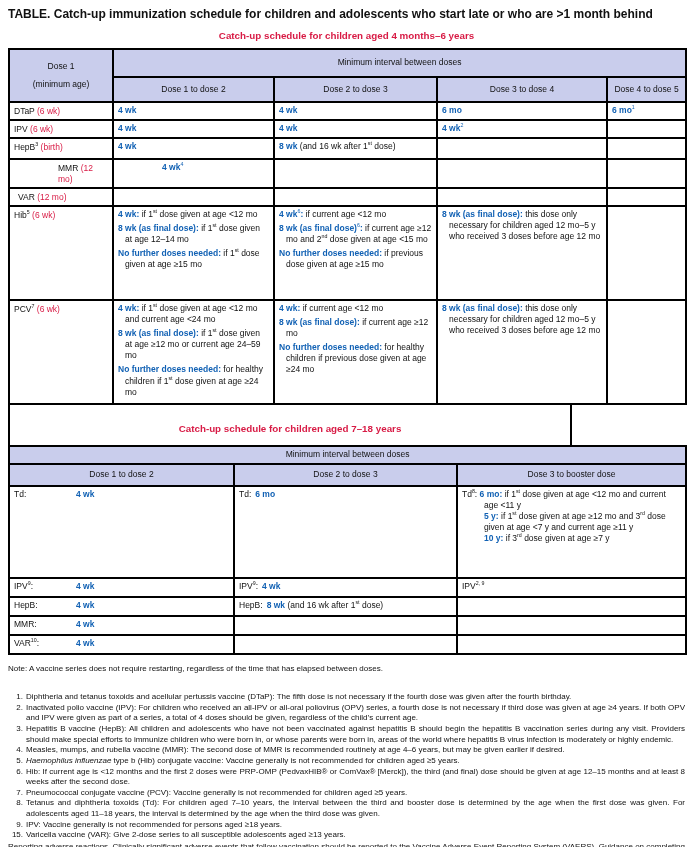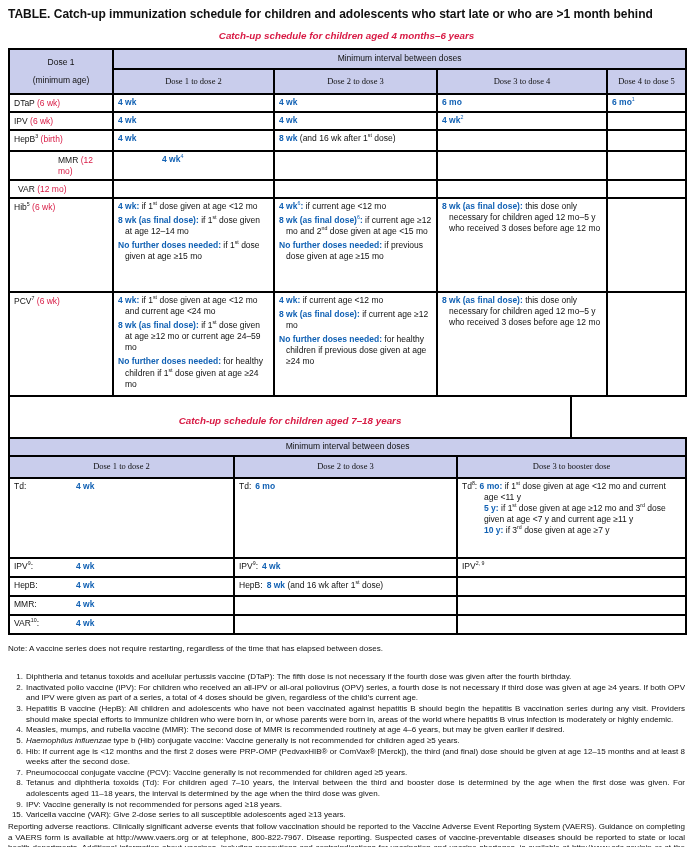--- a/index.html
+++ b/index.html
@@ -13,21 +13,21 @@
   html,body{margin:0;padding:0;background:#fff;}
   body{
     width:693px;height:847px;
     font-family:"Liberation Sans","DejaVu Sans",sans-serif;
     color:var(--ink);
     -webkit-font-smoothing:antialiased;
   }
   .page{padding:5px 8px 0 8px;}
   .doc-title{font-size:12px;font-weight:bold;letter-spacing:0;margin:2px 0 9px 0;}
   .red-title{
-    color:var(--red);font-weight:bold;font-style:italic;
+    color:var(--red);font-weight:bold;
     text-align:center;font-size:9.8px;margin:0 0 7px 0;
   }
   table{border-collapse:collapse;table-layout:fixed;width:677px;}
   td,th{
     border:2px solid var(--bd);
     padding:2px 4px;
     vertical-align:top;
     font-size:8.5px;line-height:1.3;
     text-align:left;font-weight:normal;
   }
@@ -37,34 +37,34 @@
   .c-blue{color:var(--blue);}
   .c-red{color:var(--red);}
   .fw-b{font-weight:bold;}
   .fs-i{font-style:italic;}
   sup{font-size:0.62em;line-height:0;}
   sup.c-blue{color:var(--blue);}
   .ml .para{padding-left:7px;text-indent:-7px;margin:0 0 3px 0;}
   .booster-cell .para{padding-left:22px;text-indent:0;margin:0;}
   .booster-cell .para:first-child{text-indent:-22px;}
   
-  .r-h1{height:20px;} .r-h2{height:25px;font-family:Liberation Serif, serif;}
+  .r-h1{height:28px;} .r-h2{height:25px;}
   .r-dtap td{height:16px;} .r-ipv td{height:16px;border-radius:6px;} .r-hepb td{height:21px;}
   .r-mmr td{height:15px;padding-left:48px;} .r-var td{height:14px;padding-left:8px;}
   .r-hib td{height:94px;} .r-pcv td{height:98px;}
   
   .mid-title{
     width:564px;height:40px;
     border-left:2px solid var(--bd);border-right:2px solid var(--bd);
     display:flex;align-items:center;justify-content:center;
   }
   .mid-title .red-title{margin:0;padding-top:8px;}
   
   .t2 .r-h1{height:18px;} .t2 .r-h2{height:22px;}
-  .t2 .r-td td{height:80px;}
+  .t2 .r-td td{height:92px;}
   .t2 .r-s td{height:19px;}
   .lbl{display:inline-block;}
   .lbl-w{width:62px;}
   .lbl-n{margin-right:4px;}
   
   .foot{margin-top:9px;font-size:8px;line-height:1.33;}
   .fn-note{margin-bottom:18px;}
   .fn-item{display:flex;}
   .fn-num{width:15px;text-align:right;margin-right:3px;flex:0 0 auto;}
   .fn-text{flex:1 1 auto;text-align:justify;}

